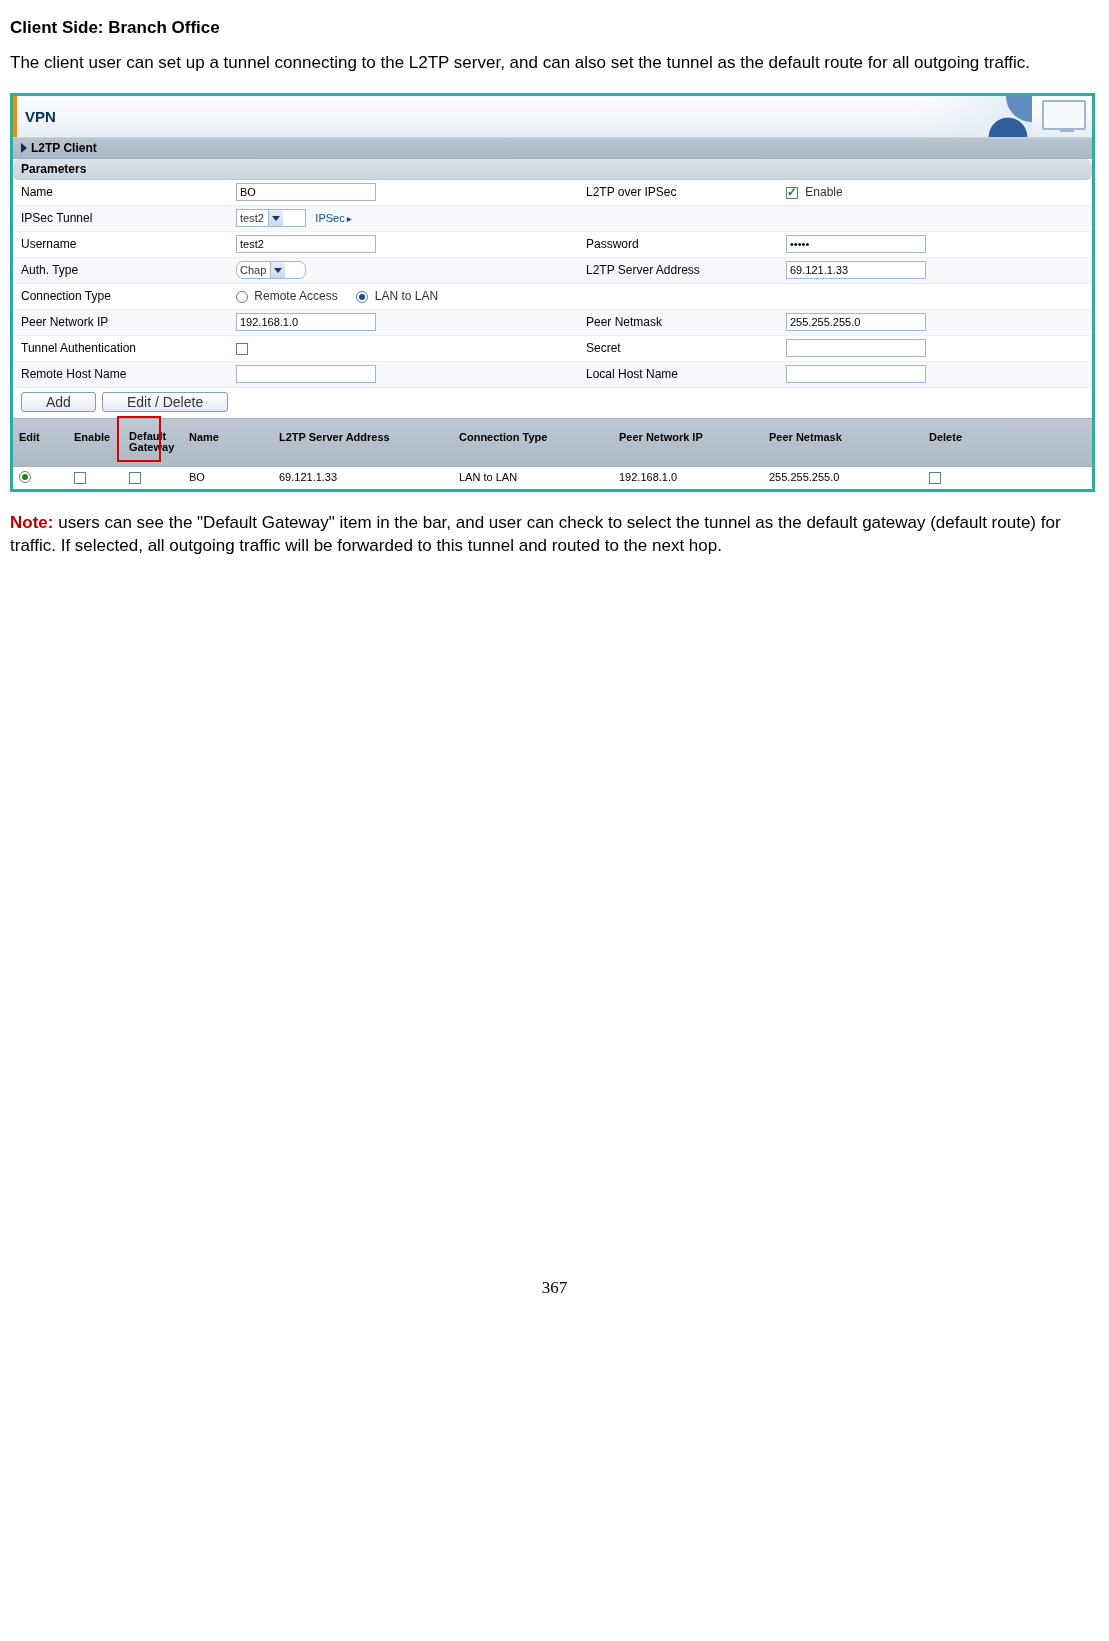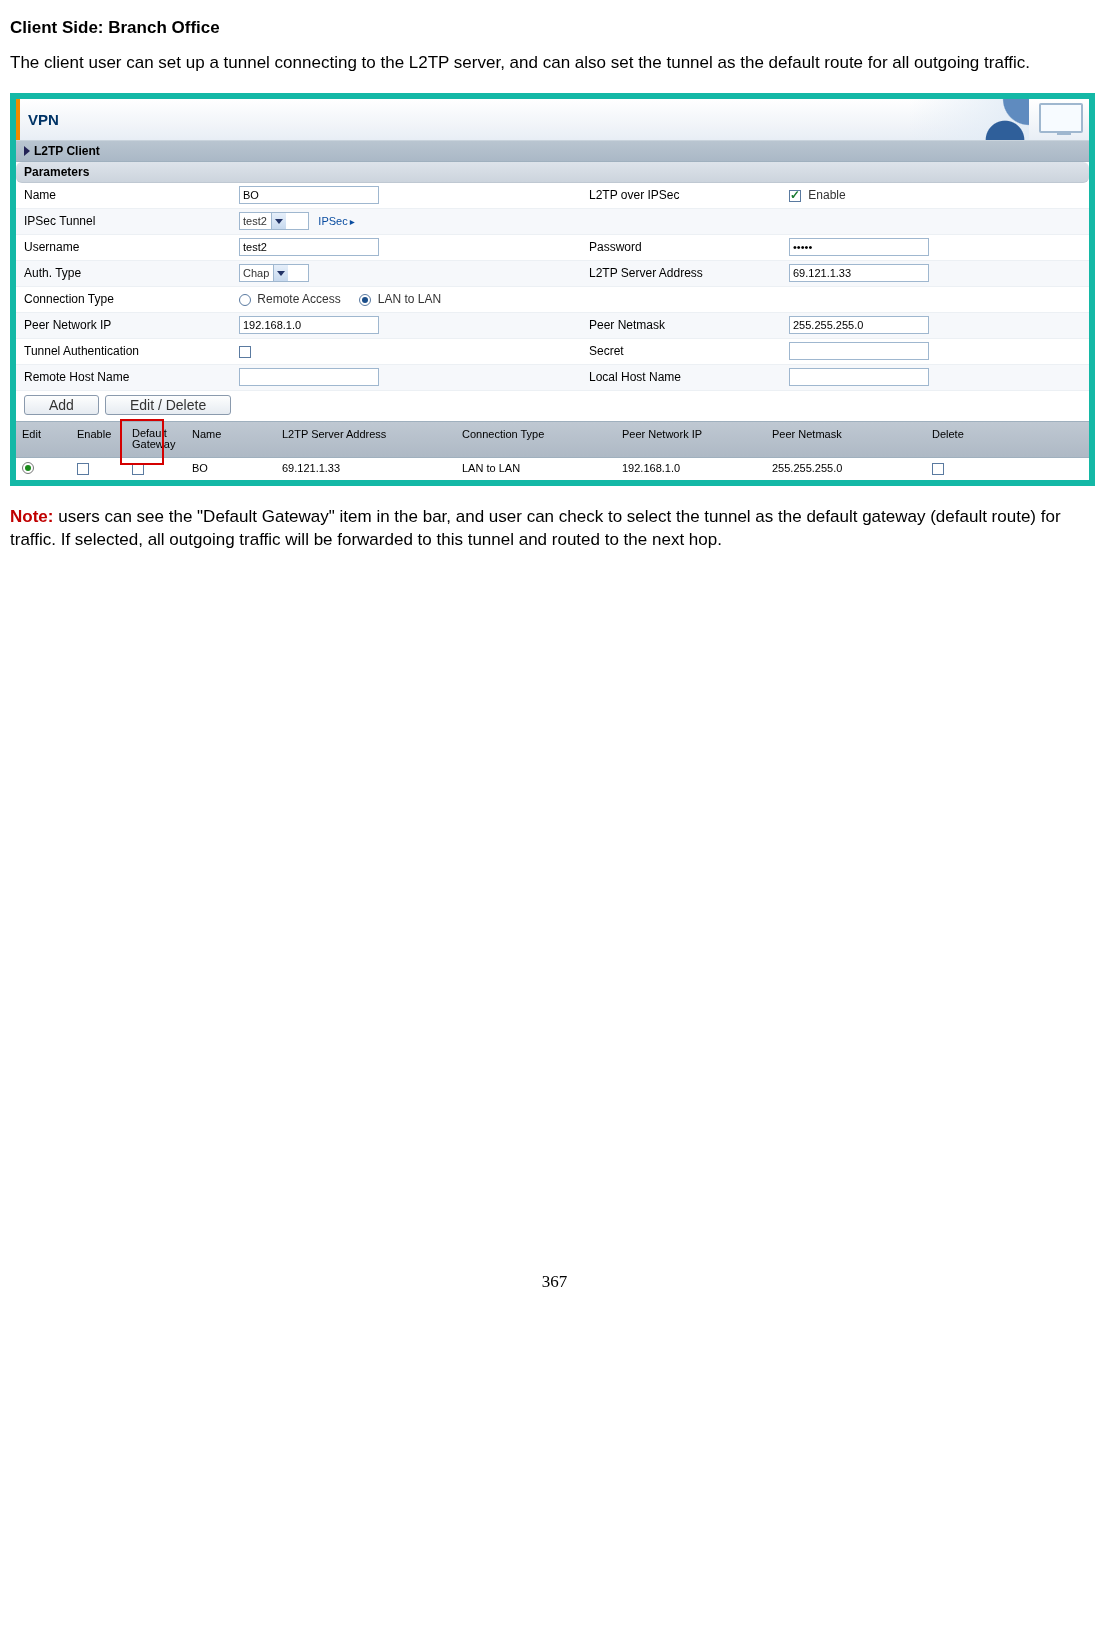--- a/index.html
+++ b/index.html
@@ -10,21 +10,21 @@
     background: #fff;
     padding: 18px 10px 40px 10px;
     width: 1109px;
   }
   .doc-heading { font-weight: bold; margin-bottom: 14px; }
   .doc-para { margin-bottom: 18px; line-height: 1.35; }
   .note-red { color: #c00000; font-weight: bold; }
 
   .screenshot {
     width: 1085px;
-    border: 6px solid #14b8a6;
+    border: 3px solid #14b8a6;
     background: #fff;
     margin-bottom: 20px;
     font-size: 12px;
     color: #333;
   }
   .vpn-header {
     height: 42px;
     display: flex;
     align-items: center;
     padding-left: 12px;
@@ -141,21 +141,21 @@
   }
 
   .grid-head {
     display:grid;
     grid-template-columns: 55px 55px 60px 90px 180px 160px 150px 160px 1fr;
     background:linear-gradient(#bfc8d2,#aeb9c5);
     font-size:11px; color:#000;
     border-top:1px solid #9fb0be;
     border-bottom:1px solid #9fb0be;
   }
-  .grid-head > div { padding:6px 6px; }
+  .grid-head > div { padding:12px 6px;font-weight:bold; }
   .grid-head .dg { line-height:1.05; }
   .grid-row {
     display:grid;
     grid-template-columns: 55px 55px 60px 90px 180px 160px 150px 160px 1fr;
     font-size:11px; color:#000;
     background:#fff;
   }
   .grid-row > div { padding:4px 6px; }
   .radio-dot {
     display:inline-block; width:12px; height:12px; border:1px solid #777; border-radius:50%; position:relative;
@@ -217,21 +217,21 @@
   <div class="form-row">
     <div class="lbl">Username</div>
     <div class="field"><input type="text" value="test2" style=""></div>
     <div class="lbl">Password</div>
     <div class="field"><input type="text" value="•••••" style=""></div>
   </div>
 
   <div class="form-row alt">
     <div class="lbl">Auth. Type</div>
     <div class="field">
-      <span class="select" style="width:70px;">
+      <span class="select" style="width:70px;border-radius:7px;">
         <span>Chap</span>
         <span class="caret"></span>
       </span>
     </div>
     <div class="lbl">L2TP Server Address</div>
     <div class="field"><input type="text" value="69.121.1.33" style=""></div>
   </div>
 
   <div class="form-row">
     <div class="lbl">Connection Type</div>

